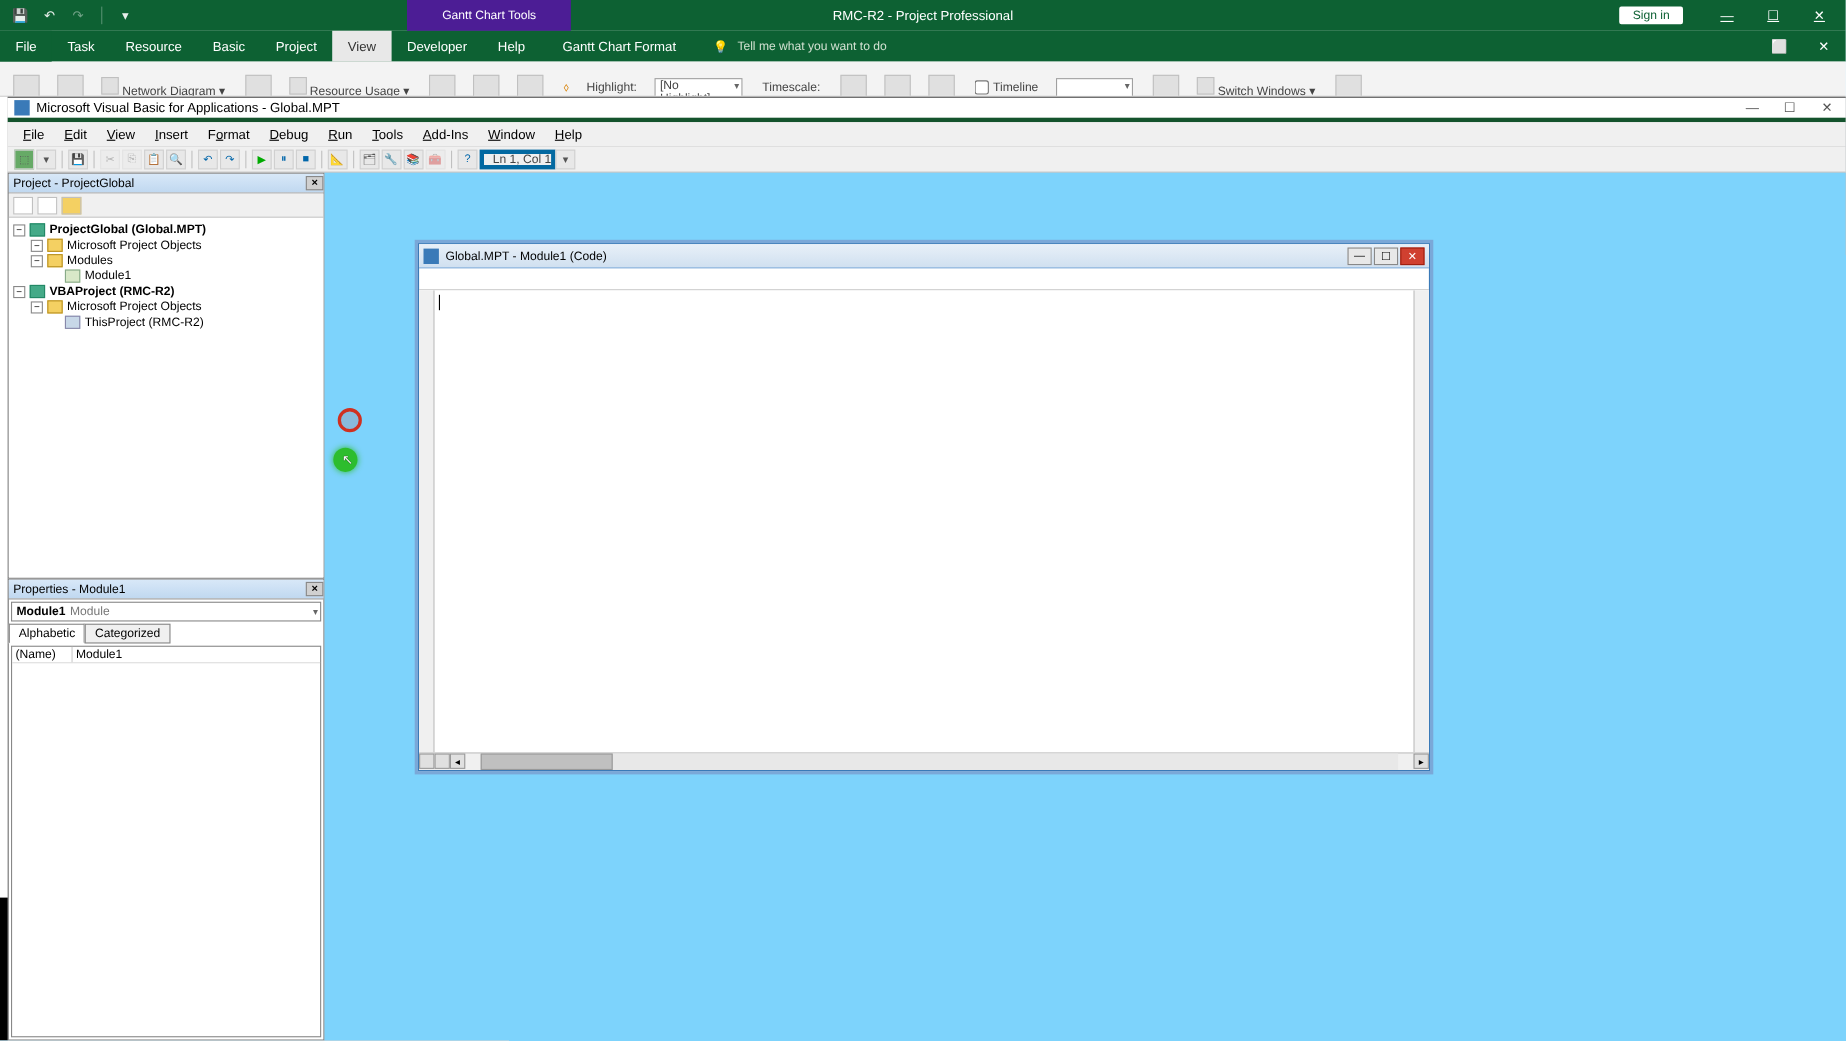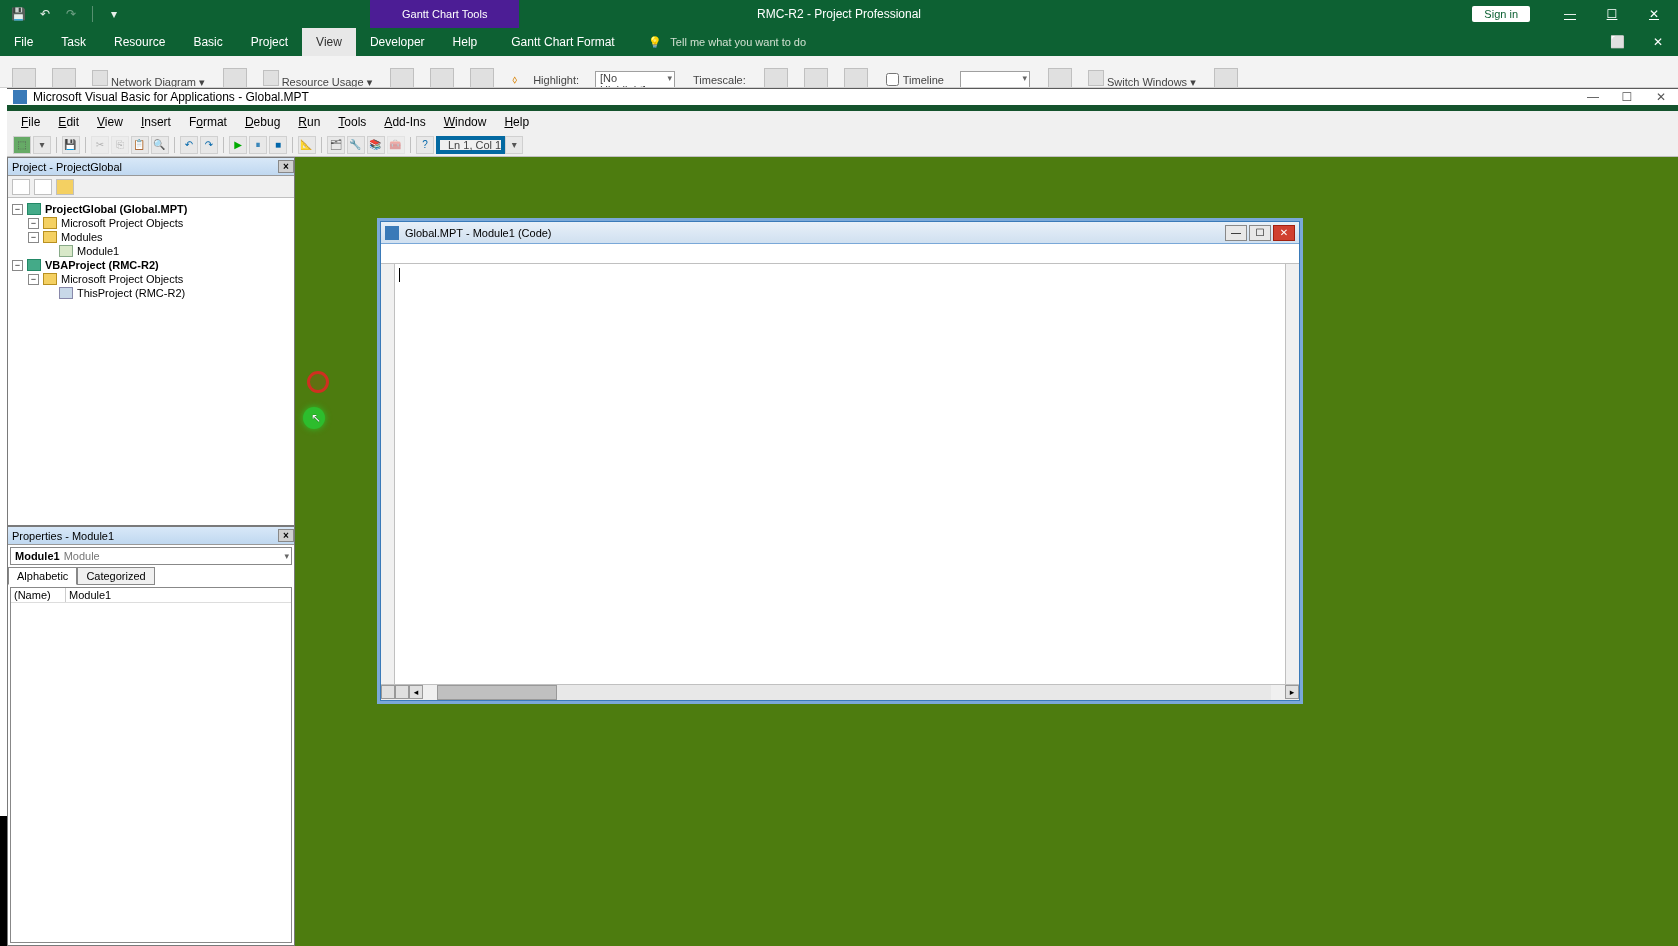--- a/index.html
+++ b/index.html
@@ -30,37 +30,37 @@
 .ribbon { height: 32px; background: #f3f3f3; border-bottom: 1px solid #d0d0d0; display: flex; align-items: center; padding-left: 6px; gap: 6px; overflow: hidden; font-size: 11px; color: #444; }
 .ribbon-group { display: flex; align-items: center; gap: 16px; padding: 0 6px; margin-top: 16px; }
 .ribbon-icon-lg { width: 24px; height: 24px; background: #e0e0e0; border: 1px solid #c0c0c0; }
 .ribbon-icon-sm { width: 16px; height: 16px; background: #e0e0e0; border: 1px solid #c0c0c0; display: inline-block; }
 .ribbon-combo { height: 18px; border: 1px solid #a0a0a0; background: #fff; padding: 0 14px 0 4px; font-size: 11px; position: relative; }
 .ribbon-combo::after { content: "▾"; position: absolute; right: 2px; top: 1px; font-size: 9px; color: #666; }
 .ribbon-check { display: flex; align-items: center; gap: 4px; }
 
 
 .vba-window { position: absolute; left: 7px; top: 88px; right: 0; bottom: 0; background: #a0a0a0; border-top: 1px solid #5a5a5a; }
-.vba-titlebar { height: 22px; background: #fff; display: flex; align-items: center; padding-left: 6px; font-size: 12px; border-bottom: 6px solid #14532d; }
+.vba-titlebar { height: 22px; background: #fff; display: flex; align-items: center; padding-left: 6px; font-size: 12px; border-bottom: 4px solid #14532d; }
 .vba-icon { width: 14px; height: 14px; background: #3a7ab8; margin-right: 6px; }
 .vba-win-btns { margin-left: auto; display: flex; }
 .vba-win-btn { width: 34px; height: 20px; display: flex; align-items: center; justify-content: center; cursor: pointer; color: #555; }
 
 .vba-menu { height: 22px; background: #f0f0f0; display: flex; align-items: center; padding-left: 6px; font-size: 12px; gap: 2px; }
 .vba-menu-item { padding: 2px 8px; cursor: pointer; }
 .vba-menu-item u { text-decoration: underline; }
 
 .vba-toolbar { height: 24px; background: #f0f0f0; border-bottom: 1px solid #c0c0c0; display: flex; align-items: center; padding-left: 6px; gap: 2px; }
 .vba-tb-btn { width: 18px; height: 18px; background: #e8e8e8; border: 1px solid #d0d0d0; cursor: pointer; display: flex; align-items: center; justify-content: center; font-size: 10px; color: #555; }
 .vba-tb-sep { width: 1px; height: 16px; background: #c0c0c0; margin: 0 3px; }
 .vba-tb-status { font-size: 11px; padding-left: 8px; color: #444; background: #f0f0f0; border: 4px solid #0369a1; height: 18px; display: flex; align-items: center; }
 
 .vba-body { position: absolute; top: 68px; left: 0; right: 0; bottom: 0; display: flex; }
 .vba-left { width: 288px; display: flex; flex-direction: column; background: #fff; }
-.vba-mdi { flex: 1; background: #4d7c0f; position: relative; }
+.vba-mdi { flex: 1; background: #7dd3fc; position: relative; }
 
 
 .panel { border: 1px solid #7a7a7a; display: flex; flex-direction: column; }
 .panel-title { height: 18px; background: linear-gradient(#d8e8f8, #c0d8f0); font-size: 11px; padding-left: 4px; display: flex; align-items: center; border-bottom: 1px solid #999; }
 .panel-close { margin-left: auto; width: 16px; text-align: center; cursor: pointer; background: #d0d0d0; border: 1px solid #888; font-size: 10px; font-weight: bold; }
 .proj-toolbar { height: 22px; background: #f0f0f0; display: flex; align-items: center; padding-left: 4px; gap: 4px; border-bottom: 1px solid #c0c0c0; }
 .proj-tb-btn { width: 18px; height: 16px; border: 1px solid #c0c0c0; background: #fff; cursor: pointer; }
 .tree { flex: 1; background: #fff; font-size: 11px; padding: 4px; overflow: auto; }
 .tree-node { display: flex; align-items: center; gap: 4px; padding: 1px 0; cursor: pointer; }
 .tree-toggle { width: 11px; height: 11px; border: 1px solid #888; display: flex; align-items: center; justify-content: center; font-size: 9px; line-height: 1; }

